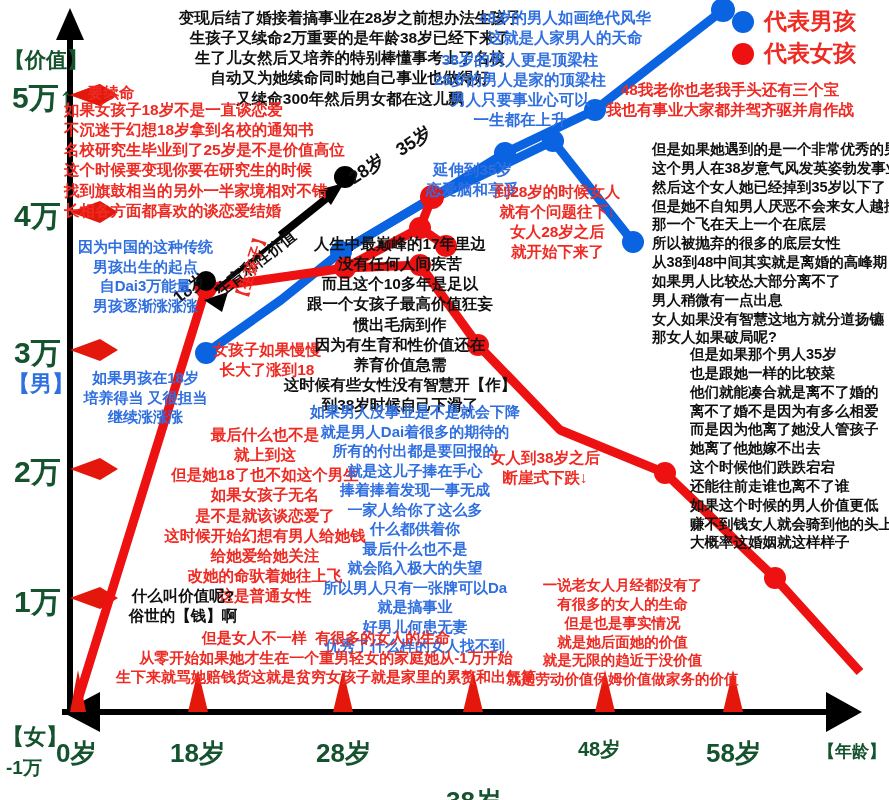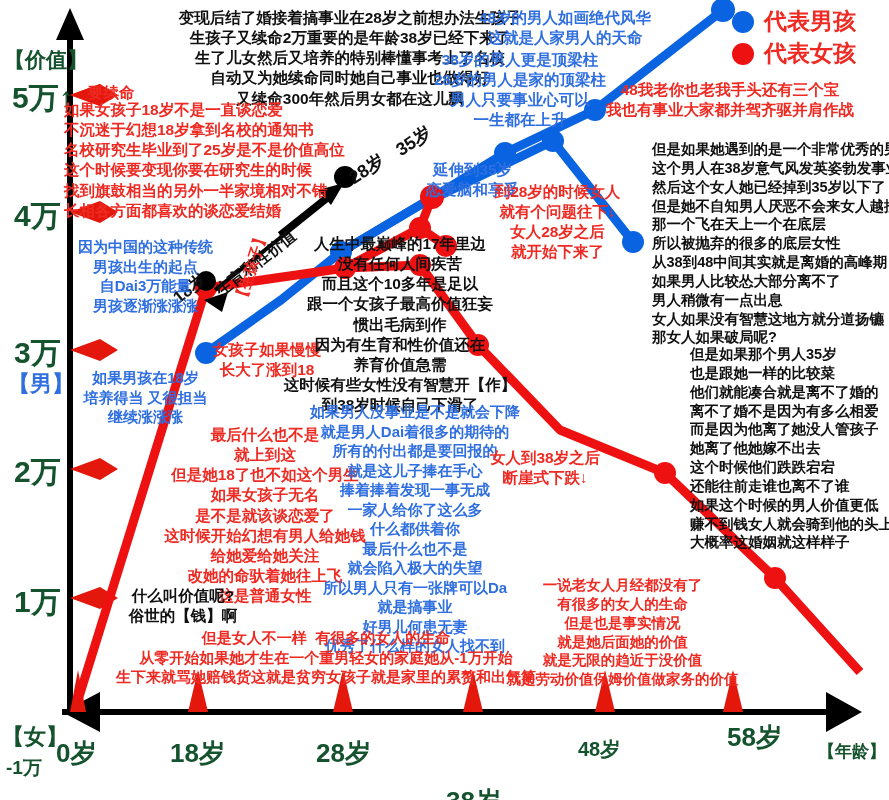--- a/index.html
+++ b/index.html
@@ -110,21 +110,21 @@
   <div class="axlabel" style="left:14px;top:452px;font-size:30px;">2万</div>
   <div class="axlabel" style="left:14px;top:582px;font-size:30px;">1万</div>
   <div class="axlabel" style="left:2px;top:722px;font-size:22px;">【女】</div>
   <div class="axlabel" style="left:6px;top:755px;font-size:19px;">-1万</div>
 
   <div class="axlabel" style="left:56px;top:736px;font-size:26px;">0岁</div>
   <div class="axlabel" style="left:170px;top:736px;font-size:26px;">18岁</div>
   <div class="axlabel" style="left:316px;top:736px;font-size:26px;">28岁</div>
   <div class="axlabel" style="left:446px;top:736px;font-size:26px;margin-top:48px;">38岁</div>
   <div class="axlabel" style="left:578px;top:736px;font-size:20px;text-align:right;">48岁</div>
-  <div class="axlabel" style="left:706px;top:720px;font-size:26px;margin-left:21px;">58岁</div>
+  <div class="axlabel" style="left:706px;top:736px;font-size:26px;">58岁</div>
   <div class="axlabel" style="left:818px;top:740px;font-size:17px;">【年龄】</div>
 
   <div class="legend-row" style="left:732px;top:6px;">
     <span class="legend-dot" style="background:#0a63e0;"></span>
     <span class="legend-txt red">代表男孩</span>
   </div>
   <div class="legend-row" style="left:732px;top:38px;">
     <span class="legend-dot" style="background:#ee1111;"></span>
     <span class="legend-txt red">代表女孩</span>
   </div>

